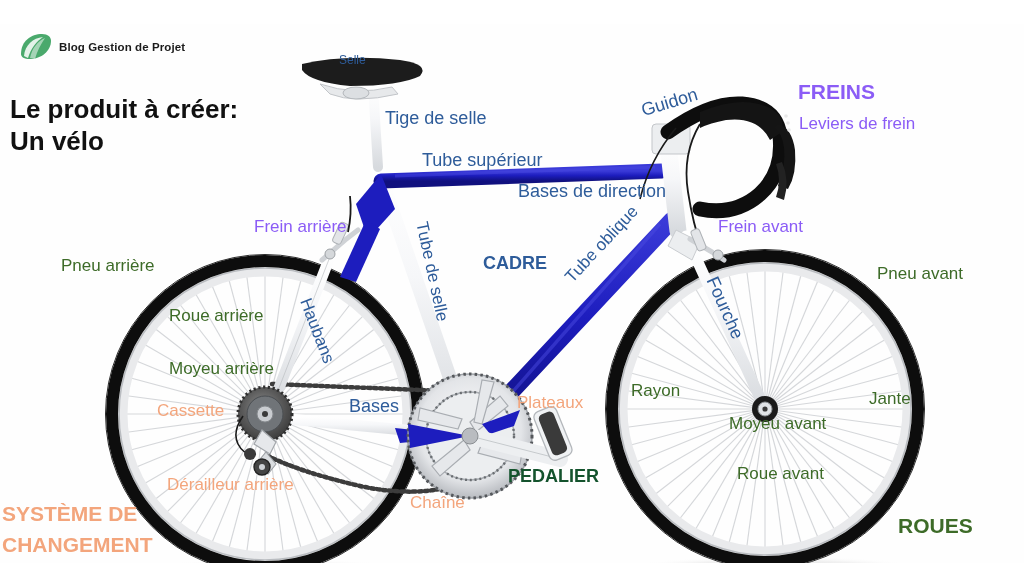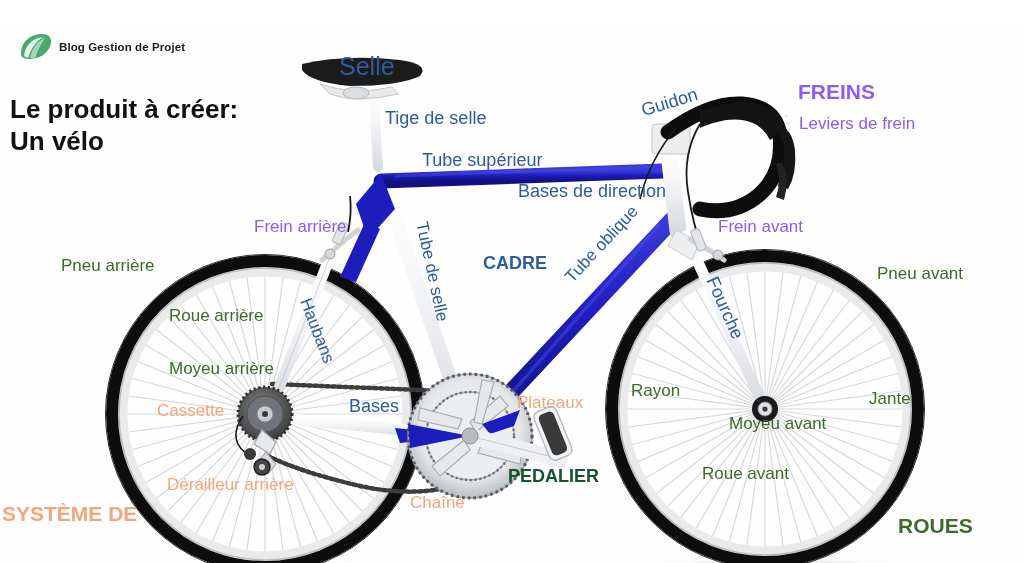--- a/index.html
+++ b/index.html
@@ -27,21 +27,21 @@
   
   #bike{position:absolute;left:0;top:0;width:1024px;height:563px;}
 
   
   .lbl{position:absolute;white-space:nowrap;line-height:1;}
   .blue   {color:#2e5c9a;}
   .green  {color:#3d6b28;}
   .orange {color:#f3a57c;}
   .red    {color:#8b5cf6;}
   .dark   {color:#14532d;}
-  .f19{font-size:25px;}
+  .f19{font-size:12px;}
   .f18{font-size:18px;}
   .f17{font-size:17px;}
   .grp{font-size:21px;font-weight:bold;}
   .grp-lg{font-size:18px;font-weight:bold;}
   .rot-vert{transform-origin:0 0;}
 </style>
 </head>
 <body>
 
 <div id="stage">
@@ -335,25 +335,26 @@
   <div class="lbl red f17" style="left:254px;top:194px;">Frein arrière</div>
   <div class="lbl red f17" style="left:718px;top:194px;">Frein avant</div>
 
   <div class="lbl green f17" style="left:61px;top:233px;">Pneu arrière</div>
   <div class="lbl green f17" style="left:169px;top:283px;">Roue arrière</div>
   <div class="lbl green f17" style="left:169px;top:336px;">Moyeu arrière</div>
   <div class="lbl green f17" style="left:877px;top:241px;">Pneu avant</div>
   <div class="lbl green f17" style="left:631px;top:358px;">Rayon</div>
   <div class="lbl green f17" style="left:869px;top:366px;">Jante</div>
   <div class="lbl green f17" style="left:729px;top:391px;">Moyeu avant</div>
-  <div class="lbl green f17" style="left:702px;top:441px;">Roue avant</div>
+  <div class="lbl green f17" style="left:737px;top:441px;">Roue avant</div>
   <div class="lbl green grp" style="left:898px;top:491px;">ROUES</div>
 
   <div class="lbl orange f17" style="left:157px;top:378px;">Cassette</div>
   <div class="lbl orange f17" style="left:167px;top:452px;">Dérailleur arrière</div>
   <div class="lbl orange f17" style="left:410px;top:470px;">Chaîne</div>
   <div class="lbl orange f17" style="left:517px;top:370px;">Plateaux</div>
   <div class="lbl orange grp" style="left:2px;top:479px;">SYSTÈME DE</div>
+  <div class="lbl orange grp" style="left:2px;top:510px;">CHANGEMENT</div>
   <div class="lbl orange grp" style="left:2px;top:541px;">DE VITESSES</div>
 
   <div class="lbl dark grp-lg" style="left:508px;top:443px;">PEDALIER</div>
 
 </div>
 
 </body></html>

